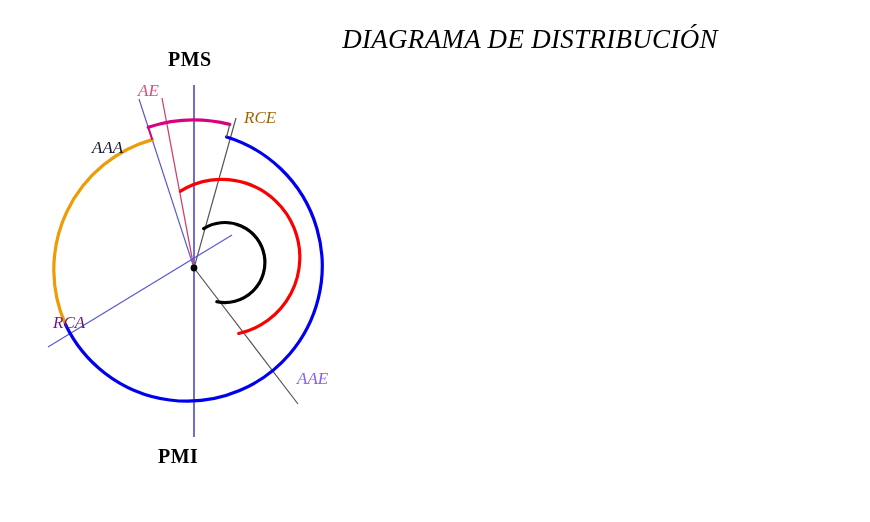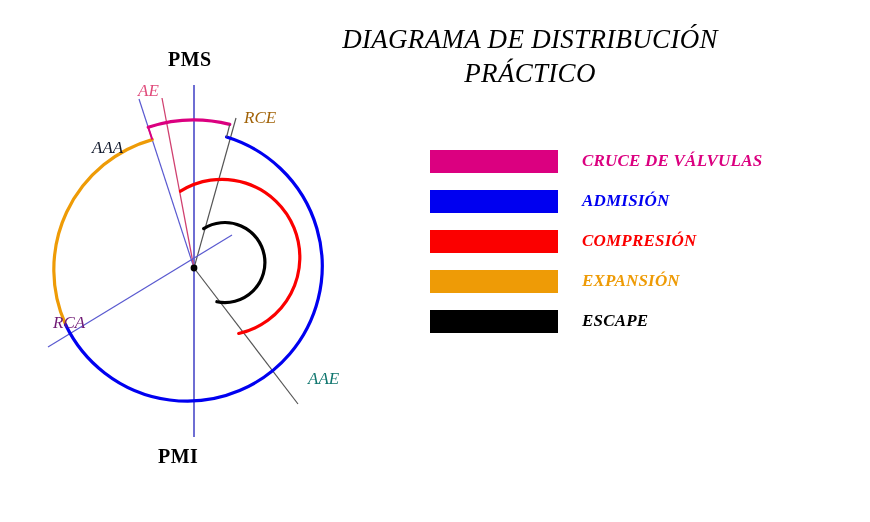--- a/index.html
+++ b/index.html
@@ -92,21 +92,20 @@
     text-align: center;
   }
 </style>
 </head>
 <body>
 
 <div id="page">
 
   <div id="title">
     <span class="ln">DIAGRAMA DE DISTRIBUCIÓN</span>
-    <span class="ln">PRÁCTICO</span>
   </div>
 
   <svg id="diagram" viewBox="0 0 430 522">
 
     <g>
 
       <line x1="194" y1="85" x2="194" y2="437" stroke="#4a4ac8" stroke-width="1.6"></line>
 
       <line x1="194" y1="268" x2="139" y2="99" stroke="#5a5ad0" stroke-width="1.2"></line>
 
@@ -142,38 +141,16 @@
   <div class="dlabel lbl-pm" style="left:158px; top:445px;">PMI</div>
 
   <div class="dlabel lbl-it" style="left:92px; top:138px; color:#0f172a;">AAA</div>
 
   <div class="dlabel lbl-it" style="left:138px; top:81px; color:#e04a7a;">AE</div>
 
   <div class="dlabel lbl-it" style="left:244px; top:108px; color:#a16207;">RCE</div>
 
   <div class="dlabel lbl-it" style="left:53px; top:313px; color:#701a75;">RCA</div>
 
-  <div class="dlabel lbl-it" style="left:308px; top:369px; color:#0f766e;">AAE</div>
+  <div class="dlabel lbl-it" style="left:297px; top:369px; color:#8b5cf6;">AAE</div>
 
-  <div id="legend">
-    <div class="legend-row">
-      <div class="legend-swatch" style="background: rgb(219, 0, 128);"></div>
-      <div class="legend-label" style="color: rgb(219, 0, 128);">CRUCE DE VÁLVULAS</div>
-    </div>
-    <div class="legend-row">
-      <div class="legend-swatch" style="background: rgb(0, 0, 240);"></div>
-      <div class="legend-label" style="color: rgb(0, 0, 240);">ADMISIÓN</div>
-    </div>
-    <div class="legend-row">
-      <div class="legend-swatch" style="background: rgb(251, 0, 0);"></div>
-      <div class="legend-label" style="color: rgb(251, 0, 0);">COMPRESIÓN</div>
-    </div>
-    <div class="legend-row">
-      <div class="legend-swatch" style="background: rgb(238, 155, 6);"></div>
-      <div class="legend-label" style="color: rgb(238, 155, 6);">EXPANSIÓN</div>
-    </div>
-    <div class="legend-row">
-      <div class="legend-swatch" style="background: rgb(0, 0, 0);"></div>
-      <div class="legend-label" style="color: rgb(0, 0, 0);">ESCAPE</div>
-    </div>
-  </div>
 
 </div>
 
 </body></html>

